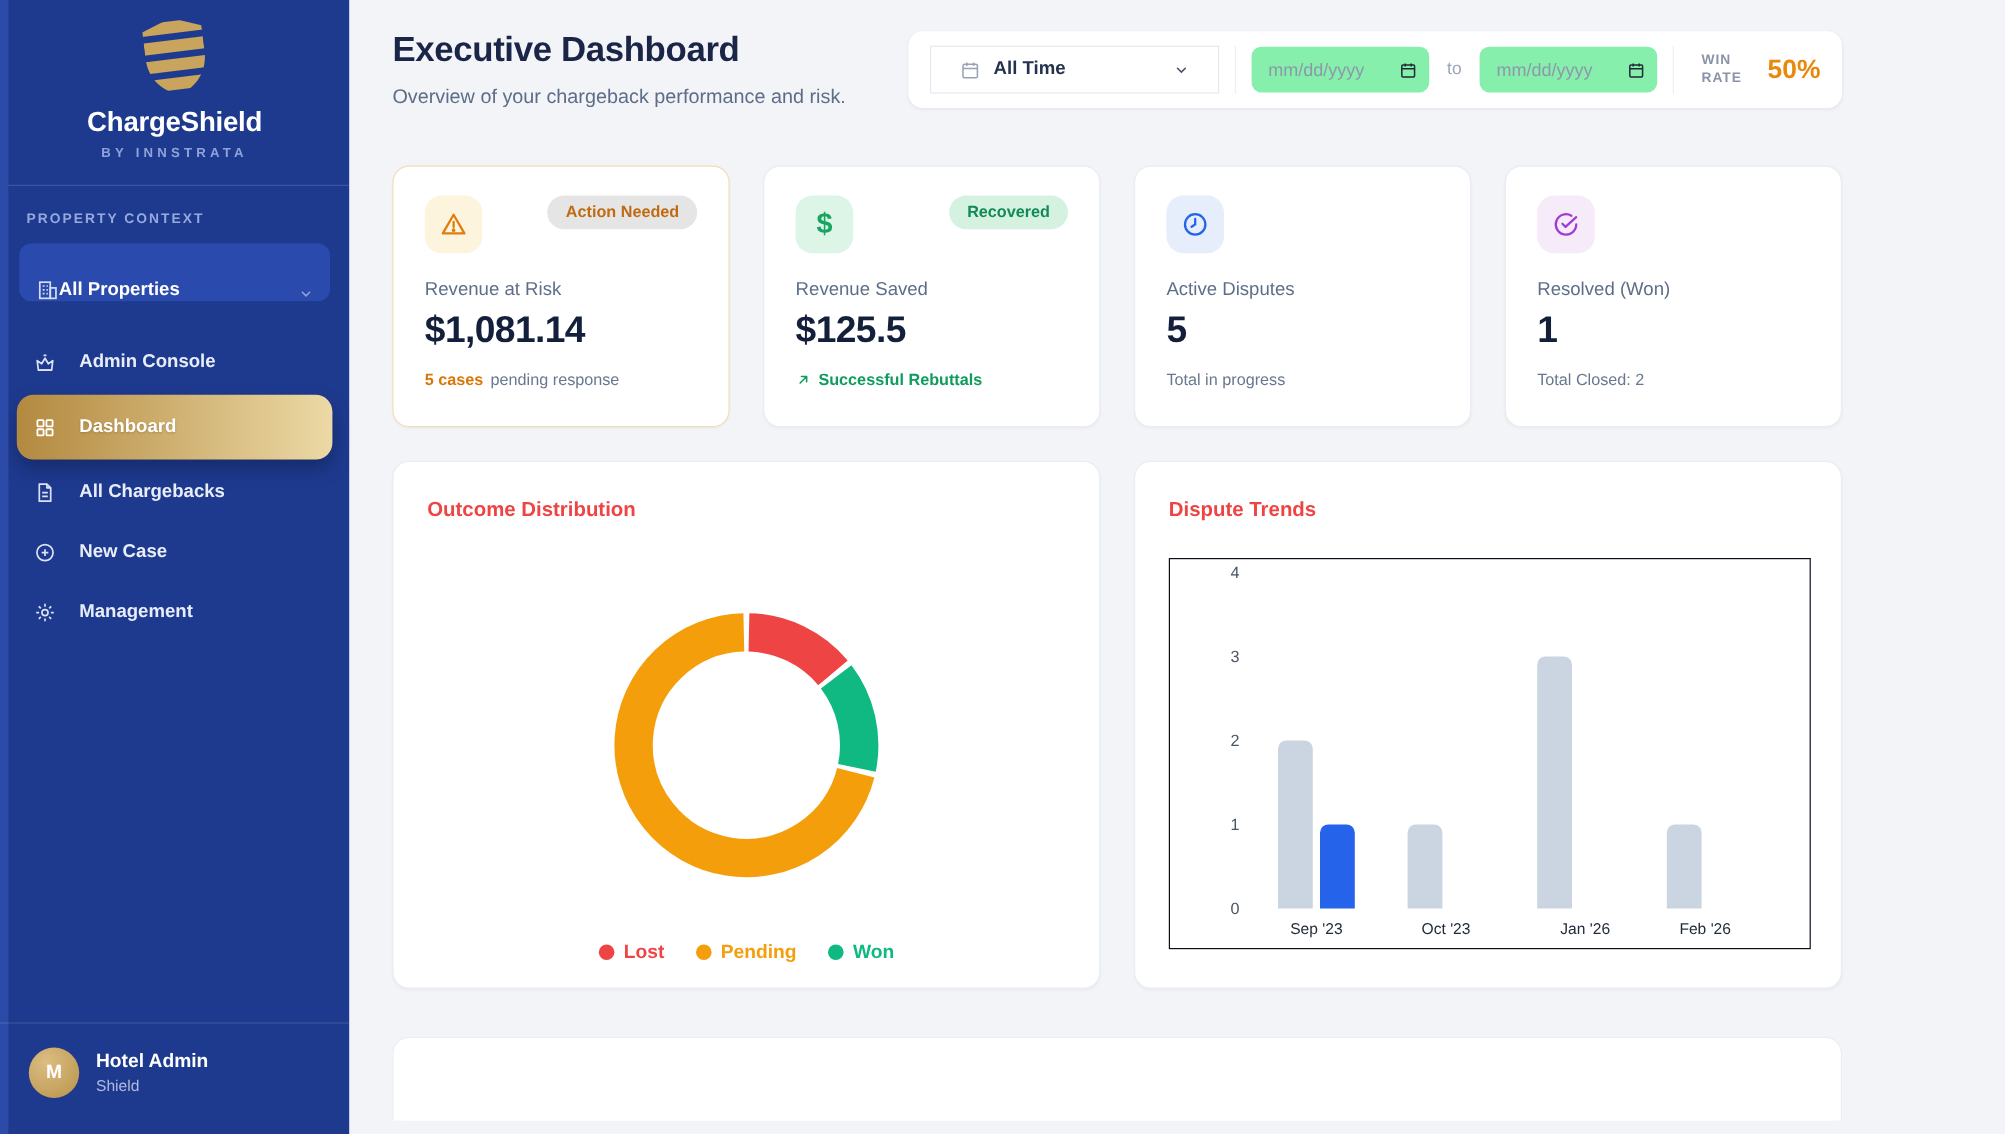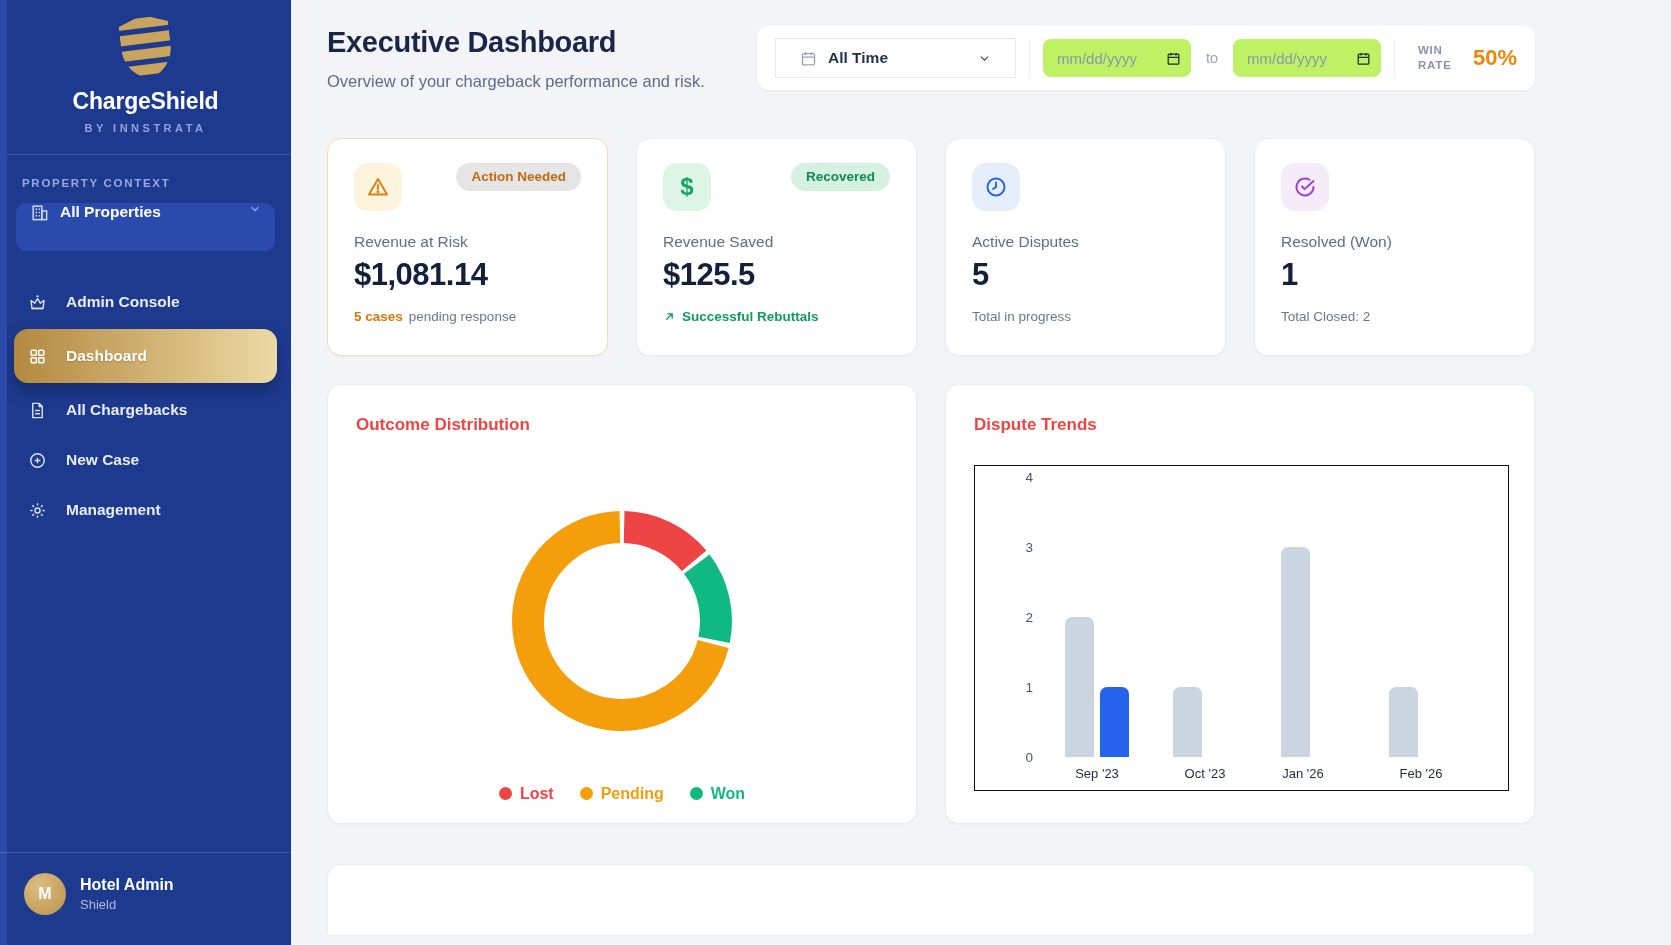--- a/index.html
+++ b/index.html
@@ -11,21 +11,21 @@
   .sidebar { position:relative; width:291px; flex-shrink:0; background:#1e3a8f; color:#fff; }
   .sidebar::before { content:''; position:absolute; left:0; top:0; bottom:0; width:7px; background:#2c4ba8; }
   .brand { text-align:center; padding-top:12px; }
   .brand-name { margin-top:6px; font-size:23px; color:#fff; letter-spacing:-0.2px; }
   .brand-name .light { font-weight:600; }
   .brand-name .heavy { font-weight:800; }
   .tagline { margin-top:7px; font-size:11px; font-weight:700; letter-spacing:3.5px; color:#8fa3d9; }
   .side-divider { margin-top:20px; border-top:1px solid rgba(255,255,255,0.14); }
   .context { padding:22px 16px 0; }
   .context-label { font-size:11.5px; font-weight:700; letter-spacing:1.7px; color:#96a9de; padding-left:6px; }
-  .property-btn { margin-top:14px; height:48px; background:#2a4aad; border-radius:10px; display:flex; align-items:flex-start; gap:11px; padding:0 14px; cursor:pointer; }
+  .property-btn { margin-top:14px; height:48px; background:#2a4aad; border-radius:10px; display:flex; align-items:flex-end; padding:0 14px; cursor:pointer; }
   .property-btn .plabel { font-weight:700; font-size:15.5px; color:#fff; }
   .property-btn .chev { margin-left:auto; display:flex; }
   .nav { margin-top:28px; padding:0 14px; display:flex; flex-direction:column; gap:4px; }
   .nav-item { height:46px; display:flex; align-items:center; gap:18px; padding:0 12px 0 14px; border-radius:14px; color:#e8edfa; font-size:15.5px; font-weight:600; cursor:pointer; }
   .nav-item .nicon { width:20px; display:flex; }
   .nav-item.active { height:54px; background:linear-gradient(90deg,#b3893f,#ecd9a5); color:#fff; text-shadow:0 1px 2px rgba(90,60,10,.3); box-shadow:0 8px 16px rgba(0,0,0,.25); }
   .user-box { position:absolute; left:0; right:0; bottom:0; border-top:1px solid rgba(255,255,255,0.16); padding:20px 24px 30px; display:flex; align-items:center; gap:14px; }
   .avatar { width:42px; height:42px; border-radius:50%; background:radial-gradient(circle at 35% 30%,#dcbe82,#b8924a); display:flex; align-items:center; justify-content:center; font-weight:800; font-size:16px; color:#fff; }
   .user-name { font-size:16px; font-weight:700; color:#fff; }
   .user-role { margin-top:3px; font-size:13px; color:#aebadf; }
@@ -34,21 +34,21 @@
   .main { flex:1; padding:26px 0 0 36px; }
   .content { width:1208px; }
   .header-row { display:flex; justify-content:space-between; align-items:flex-start; }
   .page-title { font-size:29px; font-weight:800; color:#1a2547; letter-spacing:-0.3px; }
   .page-subtitle { margin-top:10px; font-size:16.5px; color:#5d6d87; width:400px; line-height:1.5; }
   .filter-card { width:778px; background:#fff; border-radius:12px; padding:12px 18px; display:flex; align-items:center; gap:13px; box-shadow:0 1px 3px rgba(16,24,40,.05); }
   .range-select { width:250px; height:40px; border:1px solid #e4e8ef; border-radius:0; display:flex; align-items:center; gap:11px; padding:0 24px; background:#fff; cursor:pointer; }
   .range-select .rlabel { font-size:15.5px; font-weight:600; color:#25324d; }
   .range-select .chev { margin-left:auto; display:flex; }
   .vdiv { width:1px; align-self:stretch; background:#eceff4; }
-  .date-input { width:148px; height:38px; background:#bef264; border-radius:8px; display:flex; align-items:center; gap:6px; padding:0 10px 0 14px; }
+  .date-input { width:148px; height:38px; background:#86efac; border-radius:8px; display:flex; align-items:center; gap:6px; padding:0 10px 0 14px; }
   .date-input input { flex:1; min-width:0; border:none; background:transparent; outline:none; font-family:inherit; font-size:15px; color:#6a7689; }
   .date-input input::placeholder { color:#8d98ab; }
   .to-label { color:#9aa4b6; font-size:14.5px; padding:0 2px; }
   .win-rate { display:flex; align-items:center; gap:13px; padding-left:10px; }
   .win-label { width:42px; font-size:11.5px; font-weight:800; color:#8a94a8; letter-spacing:0.8px; line-height:1.3; }
   .win-value { font-size:22px; font-weight:800; color:#e8890c; }
 
   
   .stats-row { margin-top:44px; display:grid; grid-template-columns:repeat(4,1fr); gap:28px; }
   .stat-card { background:#fff; border:1px solid #e9edf4; border-radius:14px; height:218px; padding:24px 26px; box-shadow:0 1px 2px rgba(16,24,40,.03); }
@@ -336,21 +336,21 @@
               <div class="ytick" style="top: 221px;">1</div>
               <div class="ytick" style="top: 151px;">2</div>
               <div class="ytick" style="top: 81px;">3</div>
               <div class="ytick" style="top: 11px;">4</div>
               <div class="bar" style="width: 29px; height: 140px; top: 151px; left: 90px; background: rgb(203, 213, 225);"></div>
               <div class="bar" style="width: 29px; height: 70px; top: 221px; left: 125px; background: rgb(37, 99, 235);"></div>
               <div class="xlabel" style="left: 80px; top: 300px;">Sep '23</div>
               <div class="bar" style="width: 29px; height: 70px; top: 221px; left: 198px; background: rgb(203, 213, 225);"></div>
               <div class="xlabel" style="left: 188px; top: 300px;">Oct '23</div>
               <div class="bar" style="width: 29px; height: 210px; top: 81px; left: 306px; background: rgb(203, 213, 225);"></div>
-              <div class="xlabel" style="left: 286px; top: 300px;">Jan '26</div>
+              <div class="xlabel" style="left: 304px; top: 300px;">Jan '26</div>
               <div class="bar" style="width: 29px; height: 70px; top: 221px; left: 414px; background: rgb(203, 213, 225);"></div>
               <div class="xlabel" style="left: 404px; top: 300px;">Feb '26</div>
             </div>
         </section>
       </div>
 
       <div class="partial-card"></div>
     </div>
   </main>
 </div>

